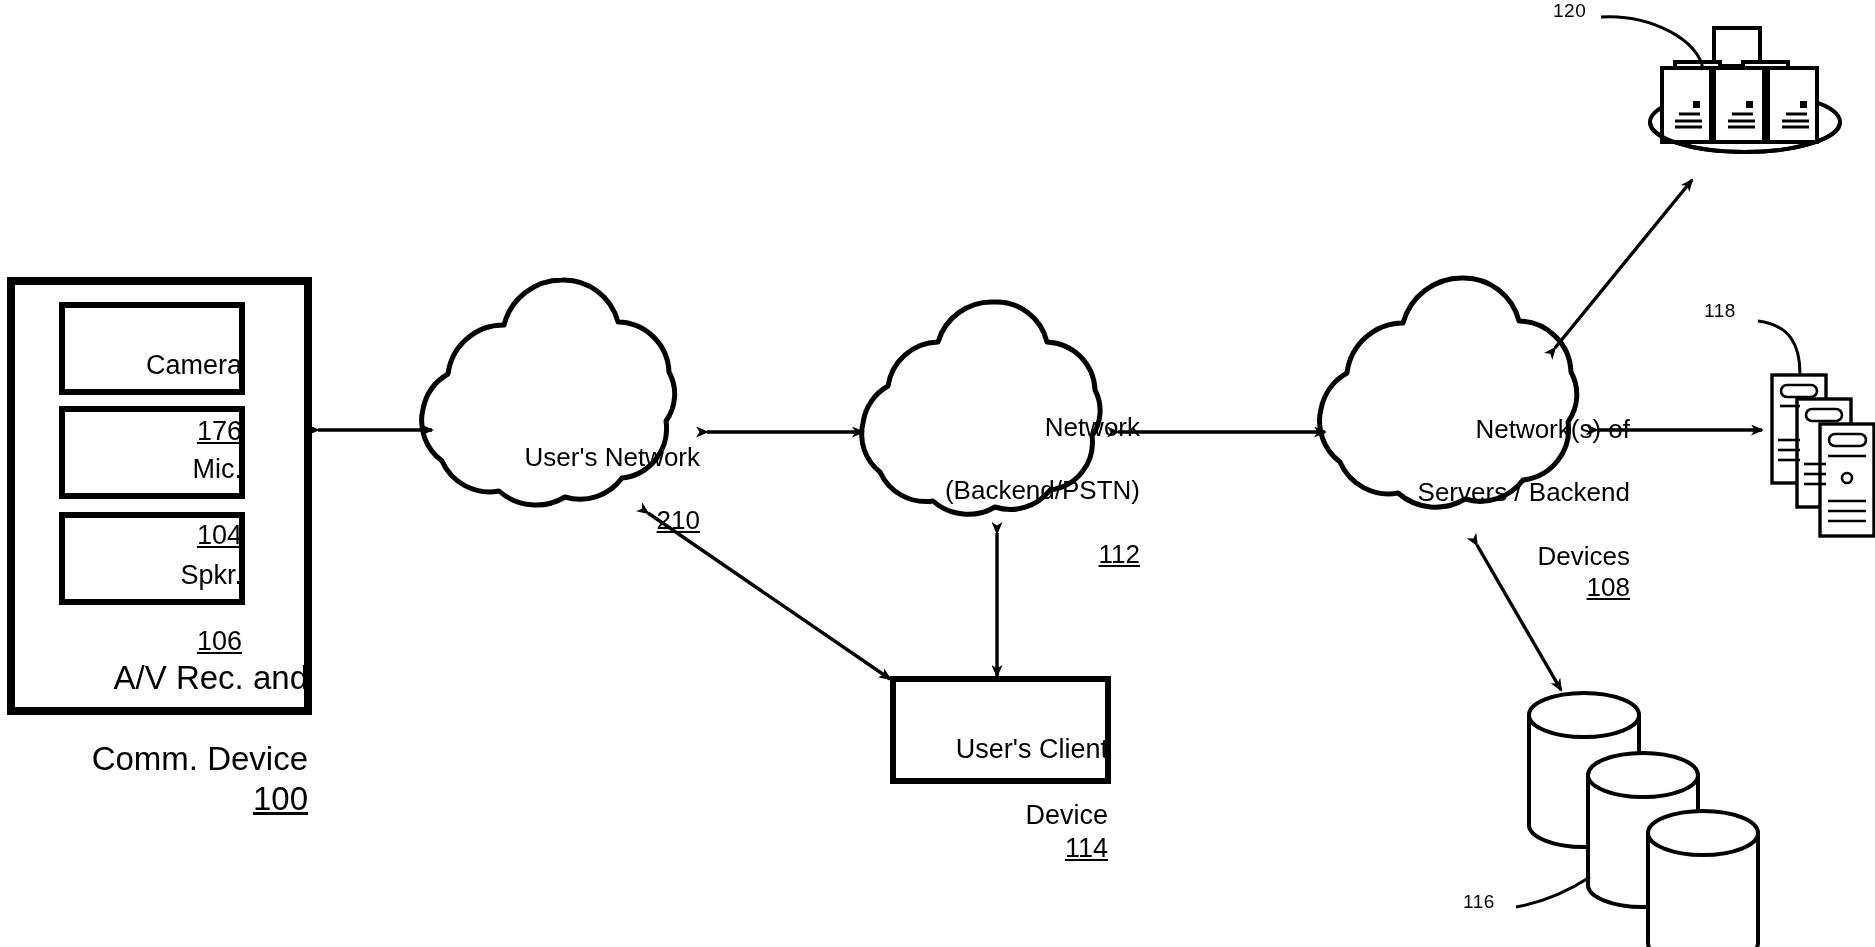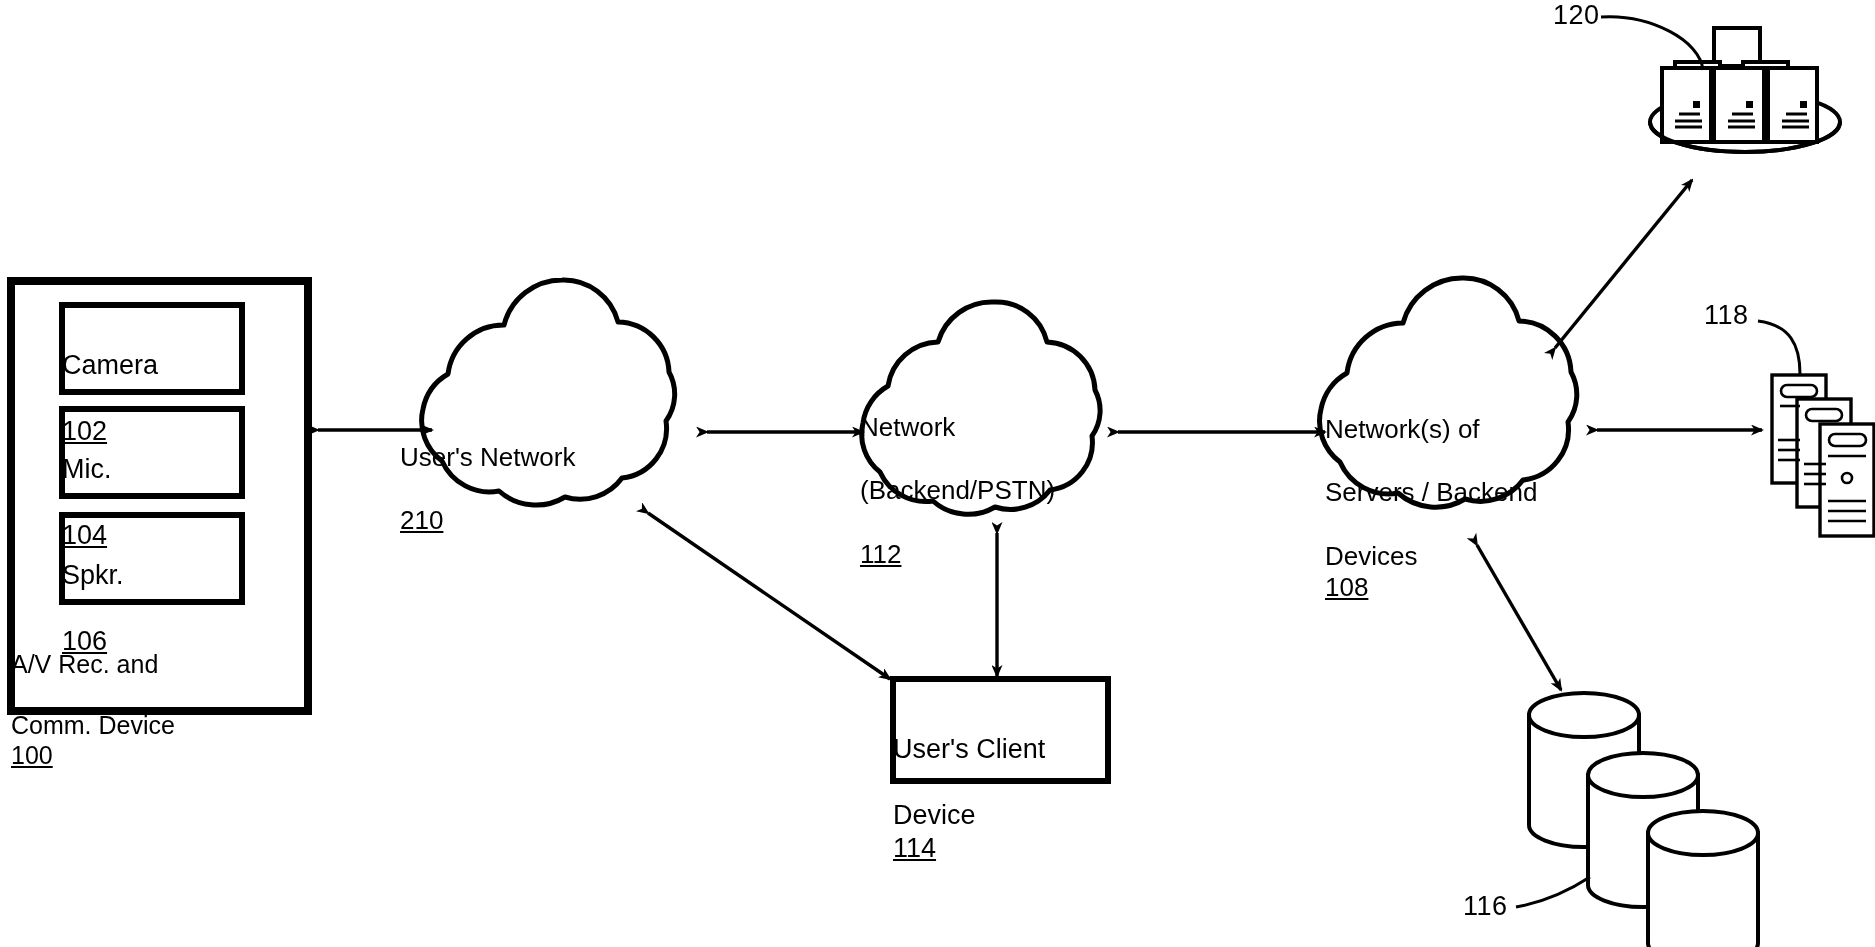--- a/index.html
+++ b/index.html
@@ -21,35 +21,35 @@
   }
   #figure svg {
     position: absolute;
     left: 0;
     top: 0;
     width: 1875px;
     height: 947px;
   }
   .dlabel {
     position: absolute;
-    text-align: left;
+    text-align: right;
     line-height: 1.22;
     color: #000;
     white-space: pre-line;
   }
   .u { text-decoration: underline; text-underline-offset: 2px; }
   .refnum {
     position: absolute;
-    font-size: 27px;
+    font-size: 19px;
     letter-spacing: 0.5px;
   }
   
   .box-label { font-size: 27px; }
   .cloud-label { font-size: 26px; }
-  .dev-cap { font-size: 25px; }
+  .dev-cap { font-size: 33px; }
 </style>
 </head>
 <body>
 
 <div id="figure">
 
   <svg viewBox="0 0 1875 947" xmlns="http://www.w3.org/2000/svg">
     <defs>
       <marker id="ah" markerWidth="13" markerHeight="11" refX="11" refY="5.5" orient="auto" markerUnits="userSpaceOnUse">
         <path d="M0,0 L13,5.5 L0,11 L3.6,5.5 Z" fill="#000"></path>
@@ -203,21 +203,21 @@
       <path d="M1648,833 v110 a55,22 0 0 0 110,0 v-110 Z"></path>
       <ellipse cx="1703" cy="833" rx="55" ry="22"></ellipse>
     </g>
 
     <path d="M1516,907 C1545,902 1570,890 1590,877" fill="none" stroke="#000" stroke-width="3"></path>
 
   </svg>
 
   <div class="dlabel box-label" style="left:62px; top:316px; width:180px;">
     <span>Camera</span><br>
-    <span class="u">102</span>
+    <span class="u">176</span>
   </div>
 
   <div class="dlabel box-label" style="left:62px; top:420px; width:180px;">
     <span>Mic.</span><br>
     <span class="u">104</span>
   </div>
 
   <div class="dlabel box-label" style="left:62px; top:526px; width:180px;">
     <span>Spkr.</span><br>
     <span class="u">106</span>

